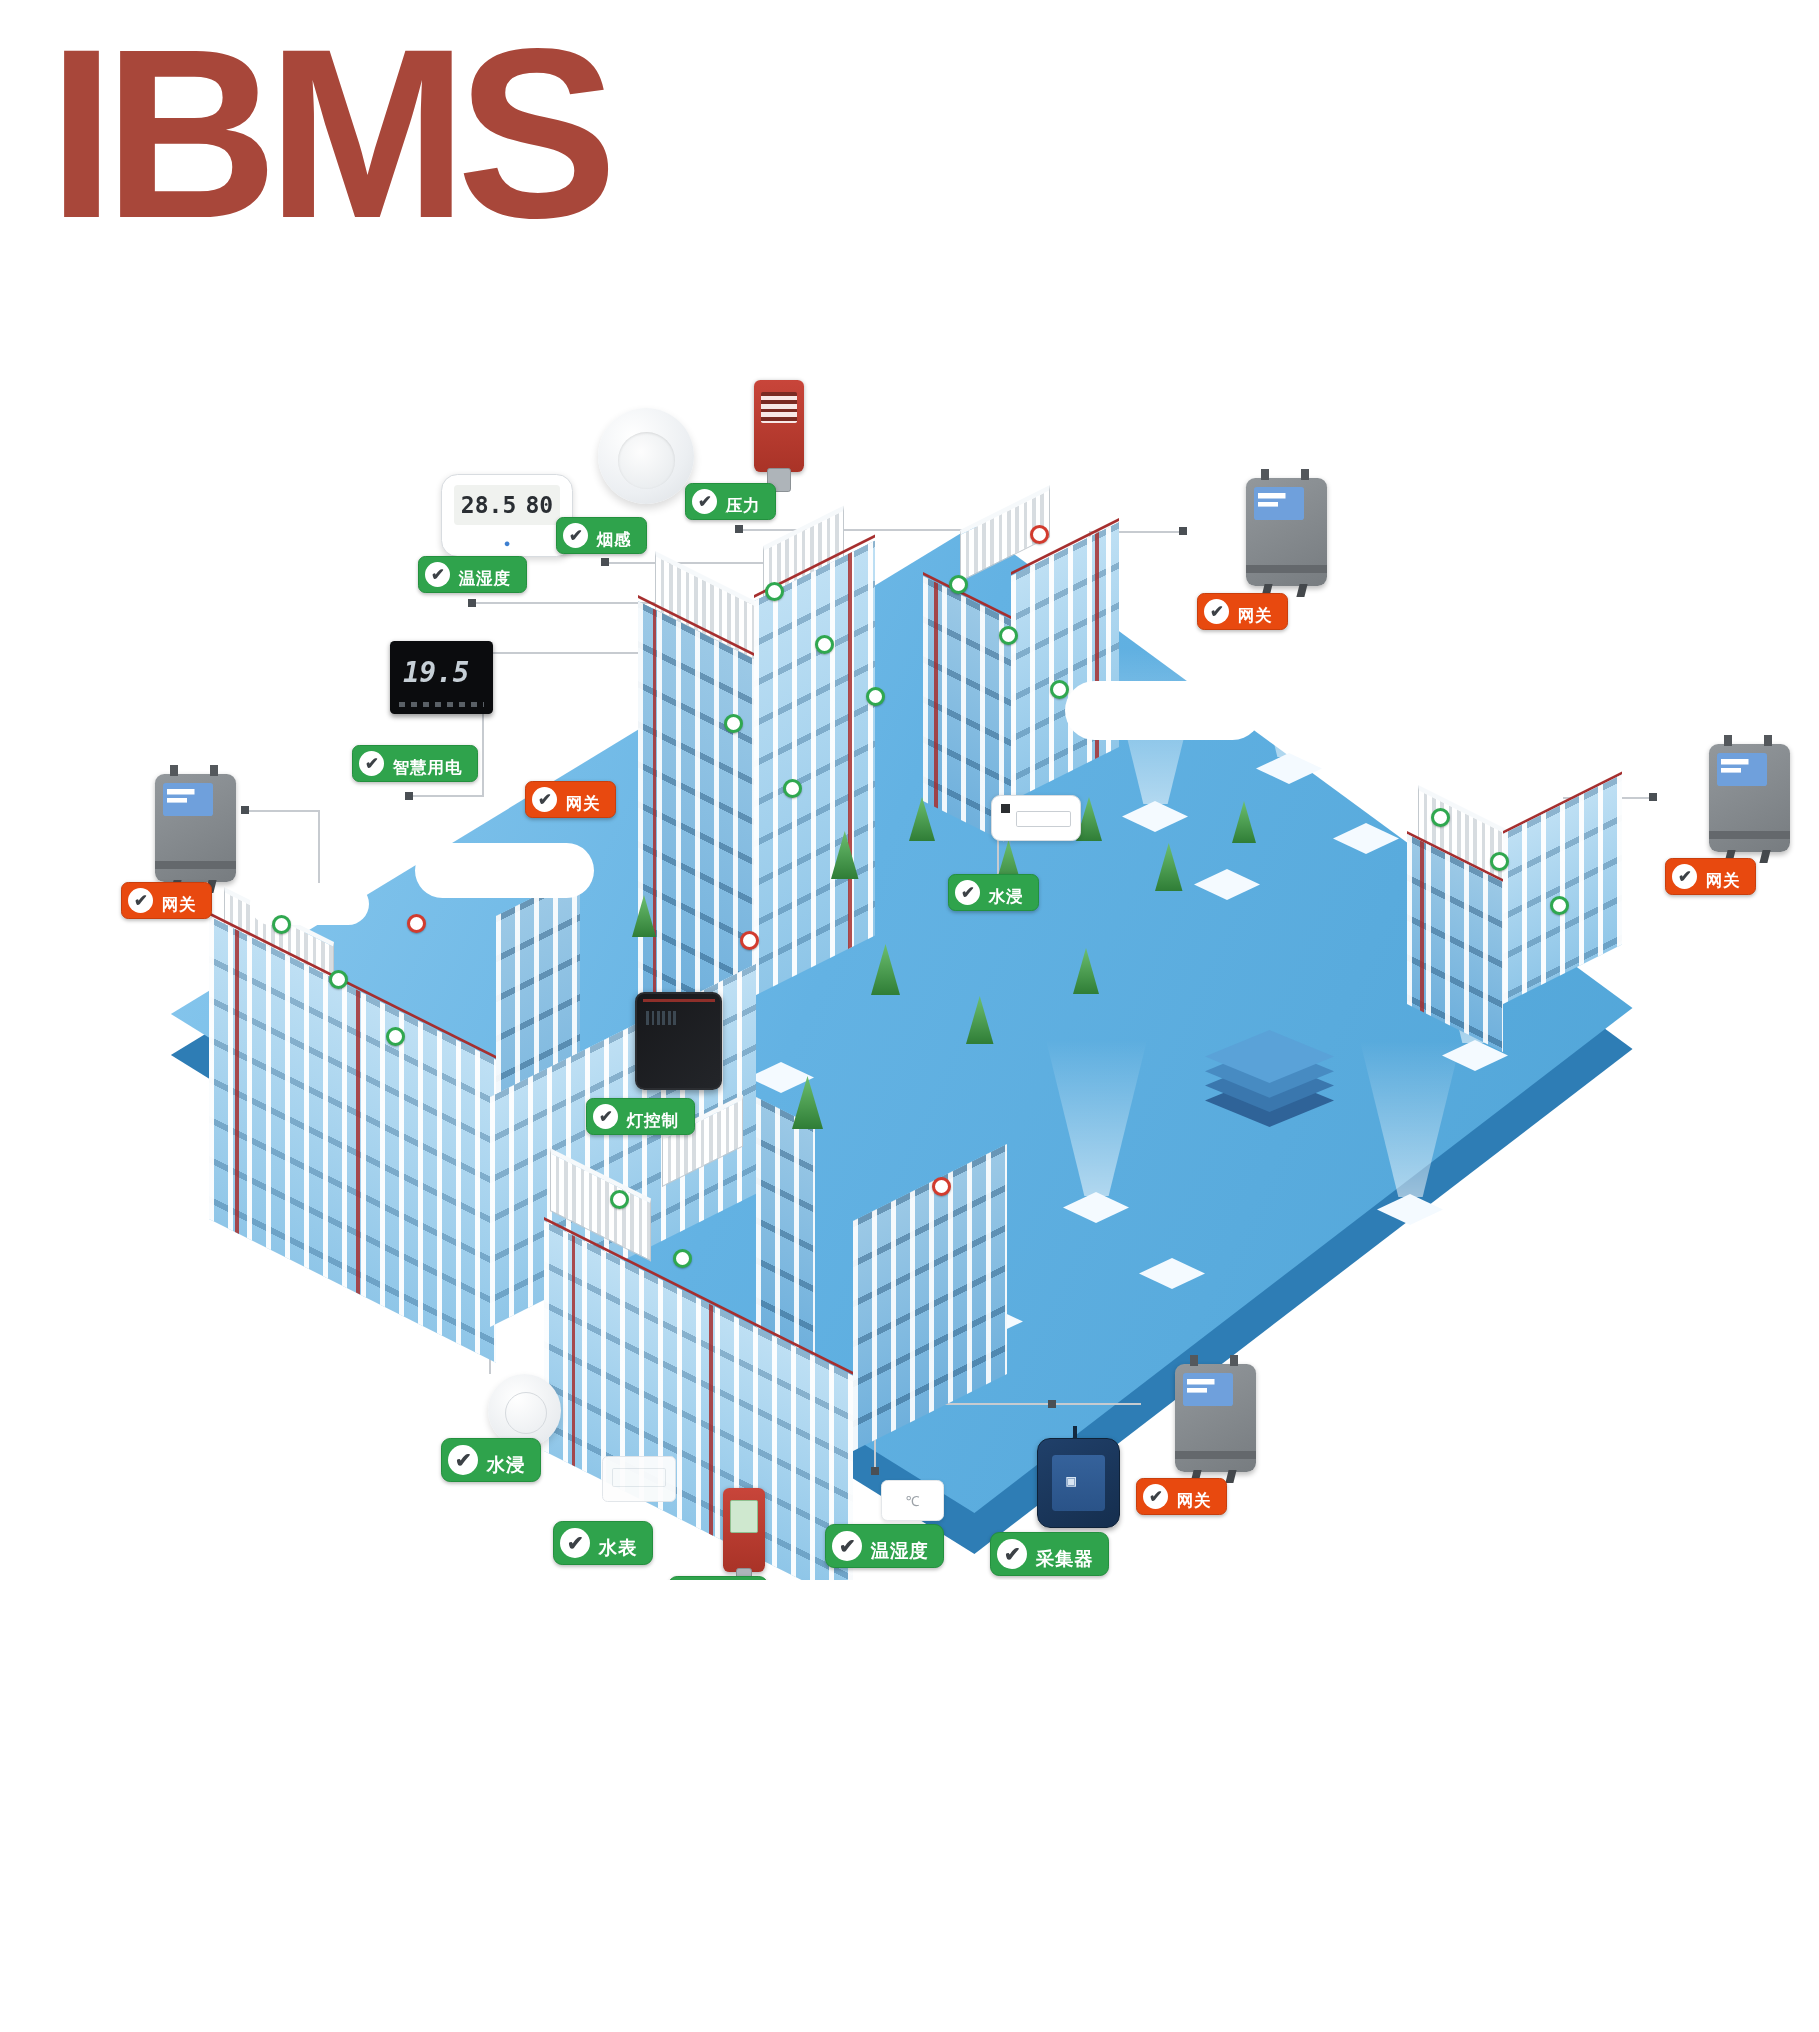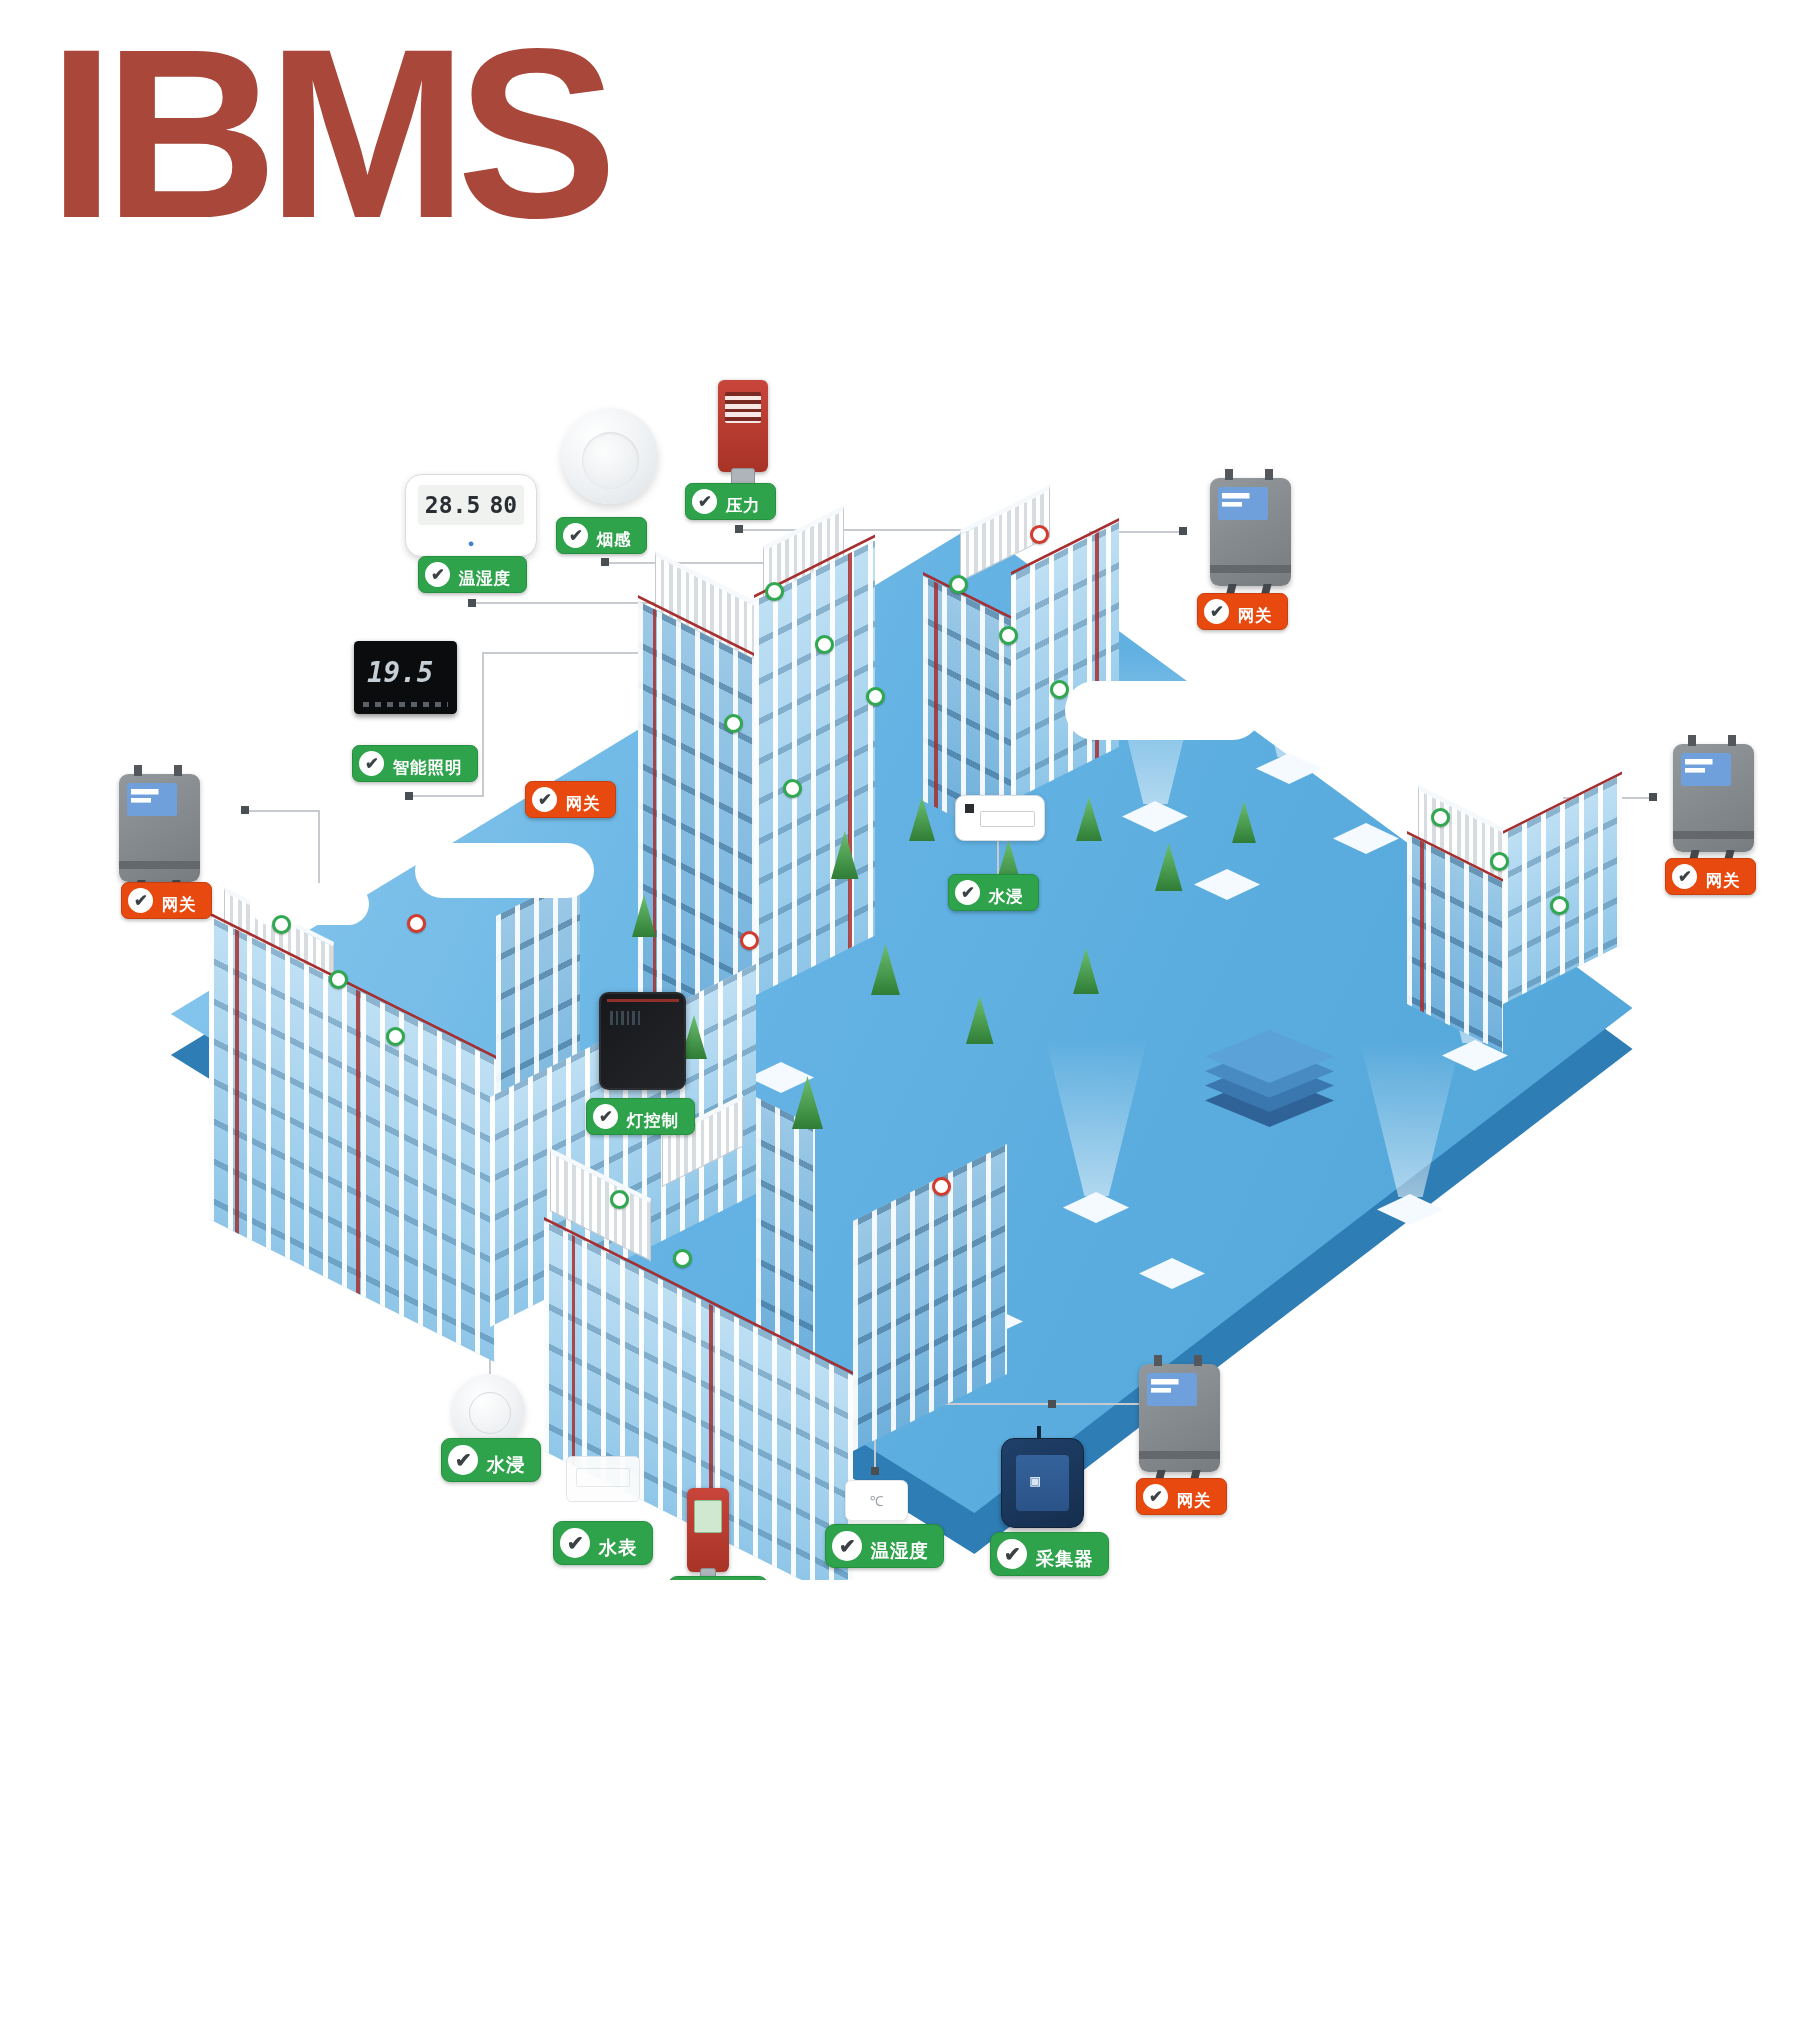--- a/index.html
+++ b/index.html
@@ -60,21 +60,21 @@
          gap:8.3px;padding:0 14.7px 0 6.4px;box-shadow:0 1.8px 3.7px rgba(0,0,0,.25);z-index:8;}
   .badge.sensor{background:#2FA34C;border:1.8px solid #23903E;}
   .badge.gateway{background:#E8490F;border:1.8px solid #C93E0C;}
   .badge .chk{width:25px;height:25px;border-radius:50%;background:#fff;color:#3C4146;
               display:flex;align-items:center;justify-content:center;font-weight:bold;font-size:16.5px;flex:0 0 auto;}
   .badge .lbl{color:#fff;font-weight:bold;font-size:16.5px;letter-spacing:0.9px;white-space:nowrap;margin-top:9px;}
   .badge.lg{height:42px;border-radius:9.2px;}
   .badge.lg .chk{width:30px;height:30px;font-size:20px;}
   .badge.lg .lbl{font-size:18.4px;}
   
-  .dev{position:absolute;z-index:8;}
+  .dev{position:absolute;z-index:8;margin-left:36px;}
   .thermo{width:130px;height:81px;background:#fff;border:0.9px solid #D8DCE0;border-radius:16.5px;
           box-shadow:0 2.8px 6.4px rgba(0,0,0,.15);}
   .thermo .scr{position:absolute;left:12px;right:12px;top:10px;height:40px;background:#F0F2EF;
           border-radius:3.7px;display:flex;align-items:center;justify-content:center;gap:9.2px;
           font-family:"DejaVu Sans Mono",monospace;font-weight:bold;font-size:23px;color:#2A2E33;}
   .thermo .logo{position:absolute;left:0;right:0;bottom:7.3px;text-align:center;font-size:11px;color:#3E7FD0;font-weight:bold;}
   .knob{width:96px;height:96px;border-radius:50%;
         background:radial-gradient(circle at 36% 30%,#FFFFFF,#ECEFF2 62%,#DCE0E4);
         box-shadow:0 4.6px 8.3px rgba(0,0,0,.14);}
   .knob:after{content:"";position:absolute;left:20px;top:24px;width:57px;height:57px;border-radius:50%;
@@ -348,21 +348,21 @@
   <div class="badge sensor" style="left:685px;top:483px;">
     <span class="chk">✔</span>
     <span class="lbl">压力</span>
   </div>
   <div class="badge gateway" style="left:1197px;top:593px;">
     <span class="chk">✔</span>
     <span class="lbl">网关</span>
   </div>
   <div class="badge sensor" style="left:352px;top:745px;">
     <span class="chk">✔</span>
-    <span class="lbl">智能照明</span>
+    <span class="lbl">智慧用电</span>
   </div>
   <div class="badge gateway" style="left:525px;top:781px;">
     <span class="chk">✔</span>
     <span class="lbl">网关</span>
   </div>
   <div class="badge gateway" style="left:121px;top:882px;">
     <span class="chk">✔</span>
     <span class="lbl">网关</span>
   </div>
   <div class="badge sensor" style="left:948px;top:874px;">

